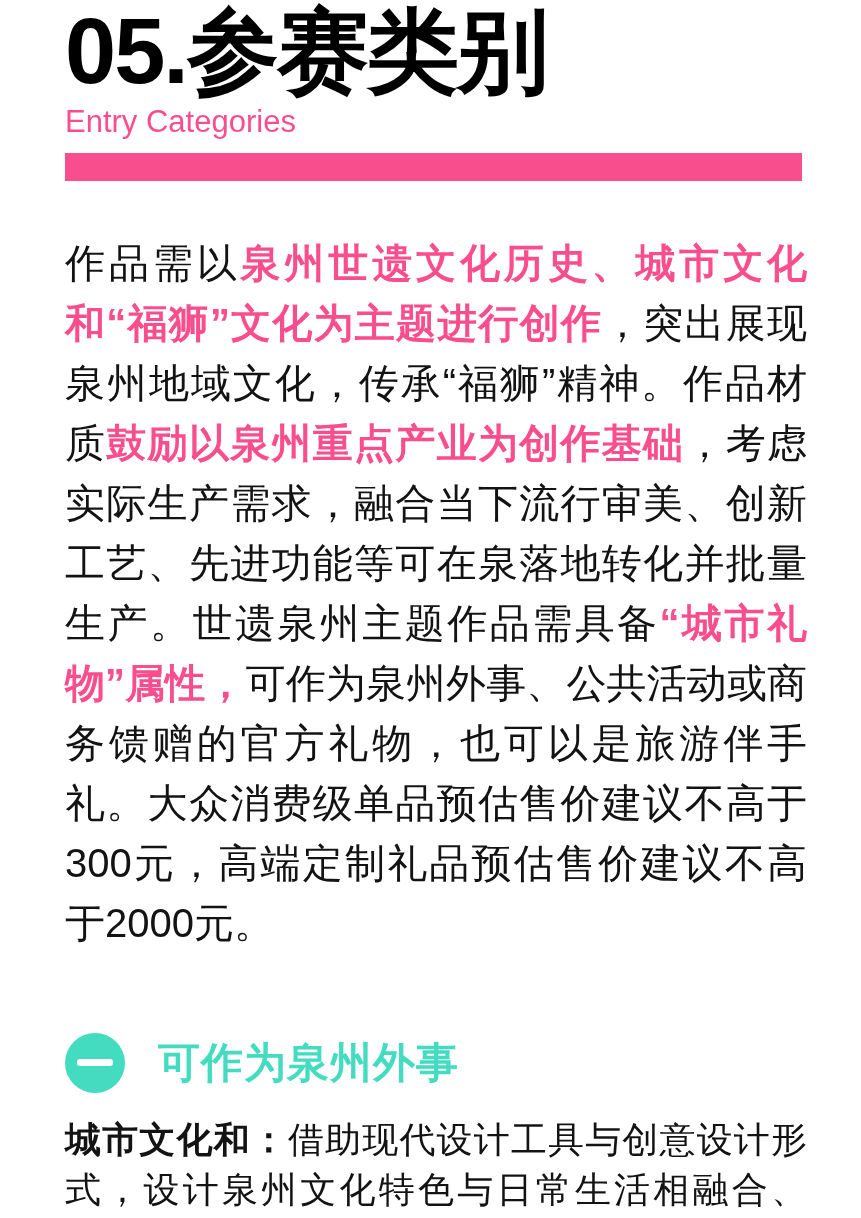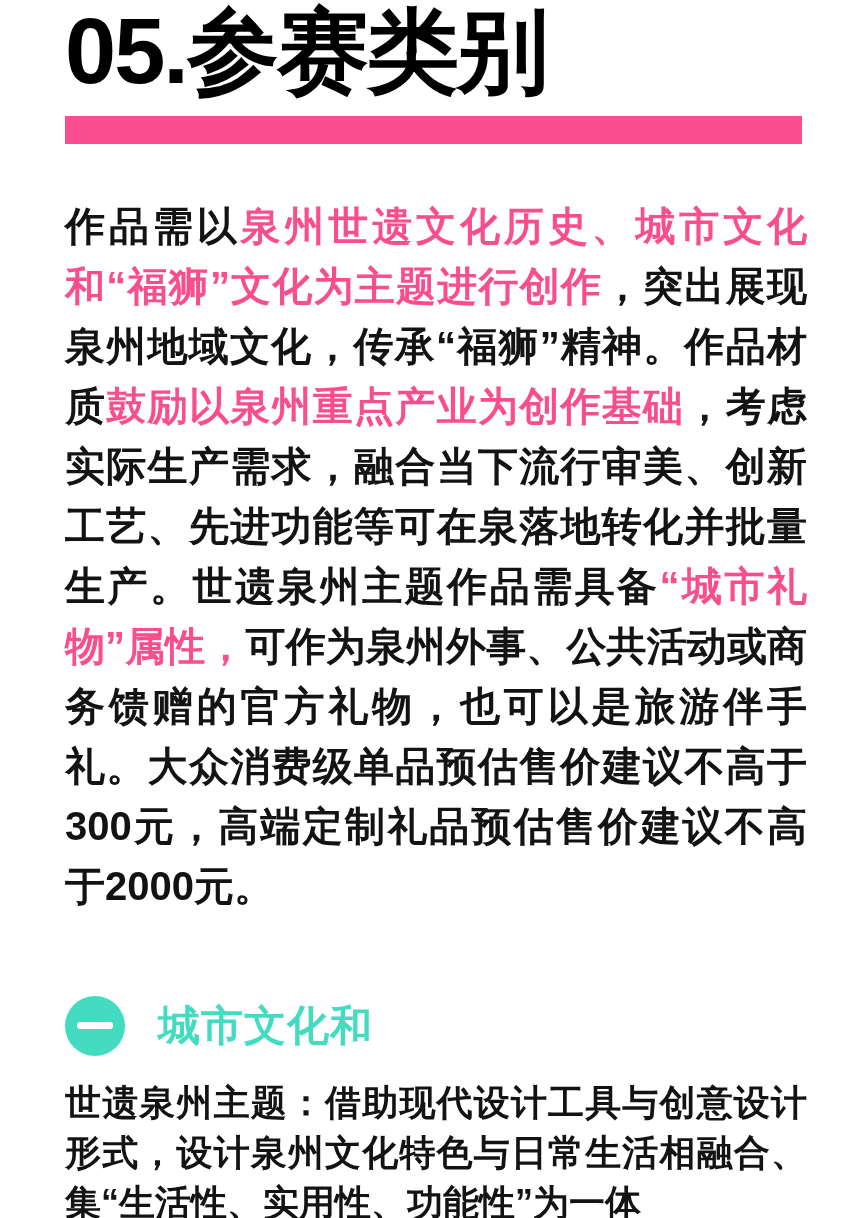--- a/index.html
+++ b/index.html
@@ -43,21 +43,21 @@
     background:var(--pink);
   }
   .body-text{
     margin-top:52px;
     width:742px;
     font-size:40px;
     line-height:60px;
     text-align:justify;
     color:var(--ink);
   }
-  .seg-normal{color:var(--ink);font-weight:700;}
+  .seg-normal{color:var(--ink);font-weight:400;}
   .seg-highlight{color:var(--pink);font-weight:700;}
   .seg-bold{color:var(--ink);font-weight:700;}
   .section-header{
     margin-top:80px;
     display:flex;
     align-items:center;
   }
   .section-badge{
     width:60px;height:60px;
     border-radius:50%;
@@ -86,27 +86,28 @@
     color:var(--ink);
   }
 </style>
 </head>
 <body>
 
 <div class="page">
 
   <h1 class="page-title">05.参赛类别</h1>
 
+  <div class="subtitle">Entry Categories</div>
 
   <div class="divider-bar"></div>
 
   <div class="body-text"><span class="seg-normal">作品需以</span><span class="seg-highlight">泉州世遗文化历史、城市文化和“福狮”文化为主题进行创作</span><span class="seg-normal">，突出展现泉州地域文化，传承“福狮”精神。作品材质</span><span class="seg-highlight">鼓励以泉州重点产业为创作基础</span><span class="seg-normal">，考虑实际生产需求，融合当下流行审美、创新工艺、先进功能等可在泉落地转化并批量生产。世遗泉州主题作品需具备</span><span class="seg-highlight">“城市礼物”属性，</span><span class="seg-normal">可作为泉州外事、公共活动或商务馈赠的官方礼物，也可以是旅游伴手礼。大众消费级单品预估售价建议不高于300元，高端定制礼品预估售价建议不高于2000元。</span></div>
 
   <div class="section-header">
     <div class="section-badge">
       <span class="badge-dash"></span>
     </div>
-    <div class="section-heading">城市文化和</div>
+    <div class="section-heading">可作为泉州外事</div>
   </div>
 
-  <div class="section-body"><span class="seg-bold">世遗泉州主题：</span><span class="seg-normal">借助现代设计工具与创意设计形式，设计泉州文化特色与日常生活相融合、集“生活性、实用性、功能性”为一体</span></div>
+  <div class="section-body"><span class="seg-bold">城市文化和：</span><span class="seg-normal">借助现代设计工具与创意设计形式，设计泉州文化特色与日常生活相融合、集“生活性、实用性、功能性”为一体</span></div>
 
 </div>
 
 </body></html>

